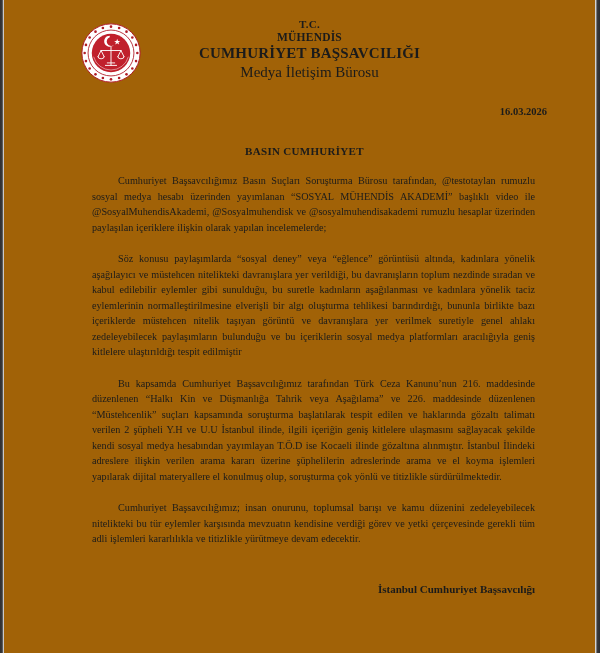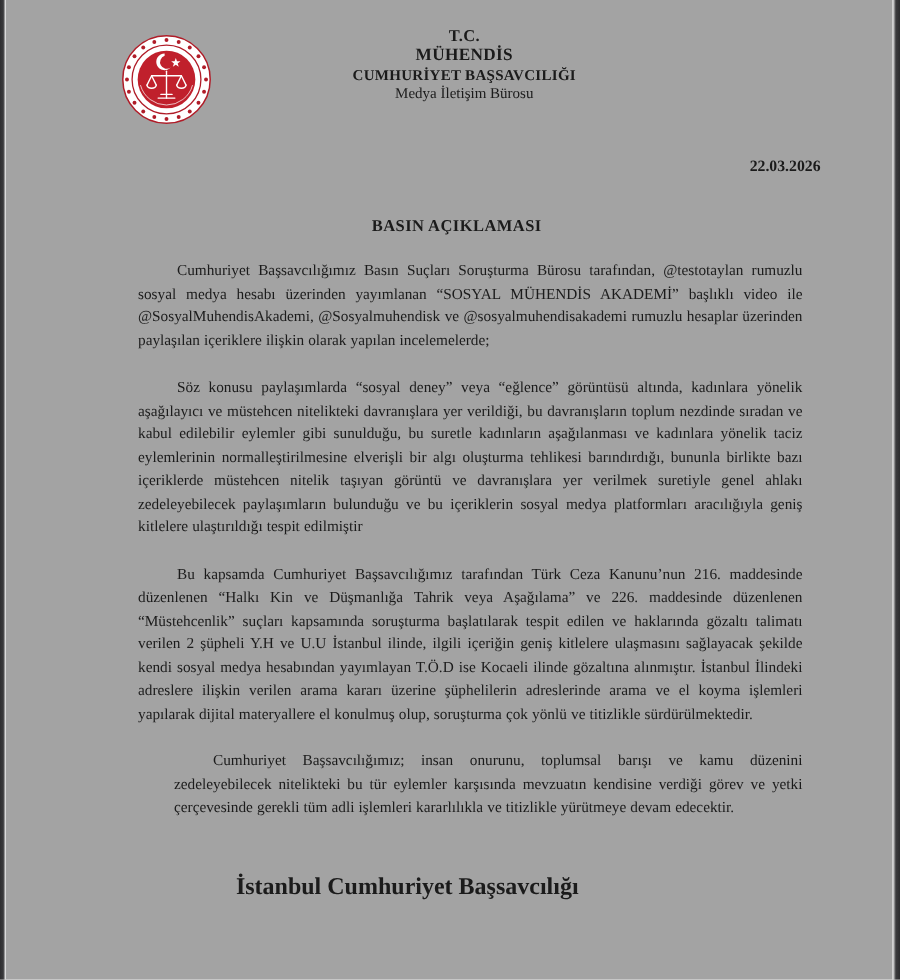--- a/index.html
+++ b/index.html
@@ -11,21 +11,21 @@
     width: 600px;
     height: 653px;
     overflow: hidden;
     font-family: "Liberation Serif", "DejaVu Serif", serif;
     color: #1b1b1b;
     position: relative;
   }
   .page {
     position: absolute;
     inset: 0;
-    background: #a3a3a3;
+    background: #a16207;
     box-sizing: border-box;
     text-decoration: underline;
   }
   
   .scan-edge-left {
     position: absolute;
     left: 0; top: 0;
     width: 4px; height: 100%;
     background: linear-gradient(to right, #2e2e30 0%, #3a3a3c 55%, #ffffff 100%);
   }
@@ -61,23 +61,23 @@
     text-align: center;
     padding-left: 20px;
   }
   .hline {
     font-weight: bold;
     letter-spacing: 0.2px;
     line-height: 1.18;
   }
   .hline-1 { font-size: 11px; }
   .hline-2 { font-size: 11.5px; }
-  .hline-3 { font-size: 10px; }
+  .hline-3 { font-size: 15px; }
   .hsub {
-    font-size: 10px;
+    font-size: 15px;
     font-weight: normal;
     line-height: 1.25;
     margin-top: 1px;
   }
 
   
   .date-row {
     text-align: right;
     padding-right: 44px;
     margin-top: 12px;
@@ -103,28 +103,28 @@
   }
   p.para {
     margin: 0 0 16px 0;
     font-size: 10.2px;
     line-height: 1.52;
     text-align: justify;
     text-indent: 26px;
     text-justify: inter-word;
     word-spacing: 0.2px;
   }
-  p.para.tight { margin-bottom: 14px; margin-left: 24px; }
+  p.para.tight { margin-bottom: 14px; }
   p.para.last-line-normal { text-align-last: left; }
 
   .signature {
     margin-top: 36px;
     padding-right: 56px;
-    text-align: center;
-    font-size: 16px;
+    text-align: right;
+    font-size: 11px;
     font-weight: bold;
   }
 </style>
 </head>
 <body>
 
 <div class="page">
 
   <div class="scan-edge-left"></div>
   <div class="scan-edge-right"></div>
@@ -189,23 +189,23 @@
       </div>
 
       <div class="header-titles">
         <div class="hline hline-1">T.C.</div>
         <div class="hline hline-2">MÜHENDİS</div>
         <div class="hline hline-3">CUMHURİYET BAŞSAVCILIĞI</div>
         <div class="hsub">Medya İletişim Bürosu</div>
       </div>
     </div>
 
-    <div class="date-row">22.03.2026</div>
-
-    <div class="doc-title">BASIN AÇIKLAMASI</div>
+    <div class="date-row">16.03.2026</div>
+
+    <div class="doc-title">BASIN CUMHURİYET</div>
 
     <div class="body-block">
       <p class="para">Cumhuriyet Başsavcılığımız Basın Suçları Soruşturma Bürosu tarafından, @testotaylan rumuzlu sosyal medya hesabı üzerinden yayımlanan “SOSYAL MÜHENDİS AKADEMİ” başlıklı video ile @SosyalMuhendisAkademi, @Sosyalmuhendisk ve @sosyalmuhendisakademi rumuzlu hesaplar üzerinden paylaşılan içeriklere ilişkin olarak yapılan incelemelerde;</p>
       <p class="para">Söz konusu paylaşımlarda  “sosyal deney” veya “eğlence” görüntüsü altında, kadınlara yönelik aşağılayıcı ve müstehcen nitelikteki davranışlara yer verildiği, bu davranışların toplum nezdinde sıradan ve kabul edilebilir eylemler gibi sunulduğu, bu suretle kadınların aşağılanması ve kadınlara yönelik taciz eylemlerinin normalleştirilmesine elverişli bir algı oluşturma tehlikesi barındırdığı, bununla birlikte bazı içeriklerde müstehcen nitelik taşıyan görüntü ve davranışlara yer verilmek suretiyle genel ahlakı zedeleyebilecek paylaşımların bulunduğu ve bu içeriklerin sosyal medya platformları aracılığıyla geniş kitlelere ulaştırıldığı tespit edilmiştir</p>
       <p class="para">Bu kapsamda Cumhuriyet Başsavcılığımız tarafından Türk Ceza Kanunu’nun 216. maddesinde düzenlenen “Halkı Kin ve Düşmanlığa Tahrik veya Aşağılama” ve 226. maddesinde düzenlenen “Müstehcenlik” suçları kapsamında soruşturma başlatılarak tespit edilen ve haklarında gözaltı talimatı verilen 2 şüpheli  Y.H ve U.U İstanbul ilinde, ilgili içeriğin geniş kitlelere ulaşmasını sağlayacak şekilde kendi sosyal medya hesabından yayımlayan T.Ö.D ise Kocaeli ilinde gözaltına alınmıştır. İstanbul İlindeki adreslere ilişkin verilen arama kararı üzerine şüphelilerin adreslerinde arama ve el koyma işlemleri yapılarak dijital materyallere el konulmuş olup, soruşturma çok yönlü ve titizlikle sürdürülmektedir.</p>
       <p class="para tight">Cumhuriyet Başsavcılığımız; insan onurunu, toplumsal barışı ve kamu düzenini zedeleyebilecek nitelikteki bu tür eylemler karşısında mevzuatın kendisine verdiği görev ve yetki çerçevesinde gerekli tüm adli işlemleri kararlılıkla ve titizlikle yürütmeye devam edecektir.</p>
     </div>
 
     <div class="signature">İstanbul Cumhuriyet Başsavcılığı</div>
 

